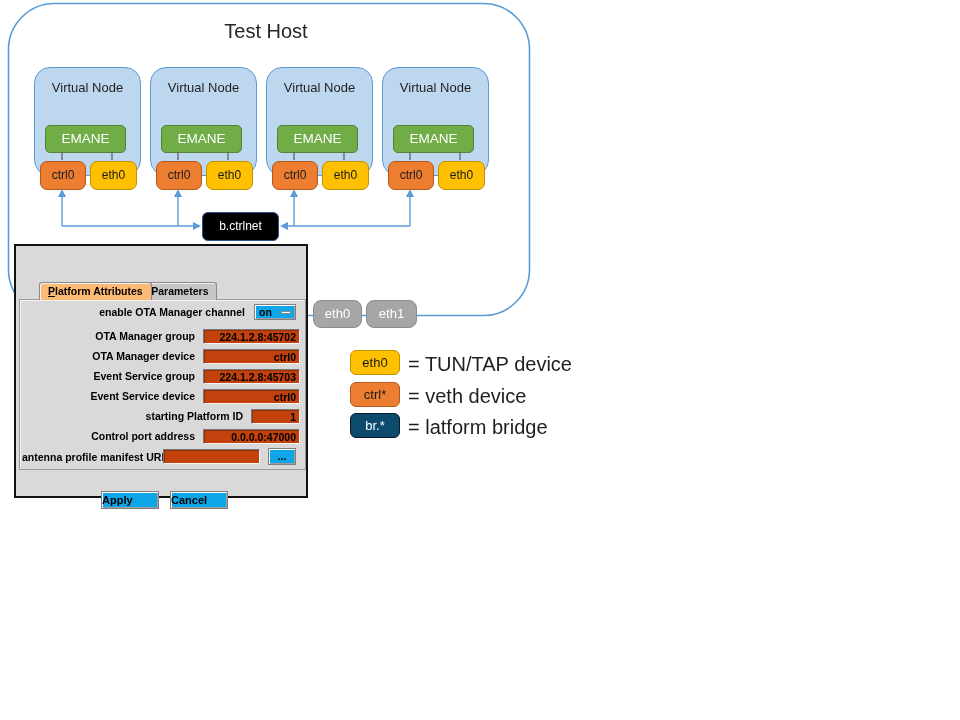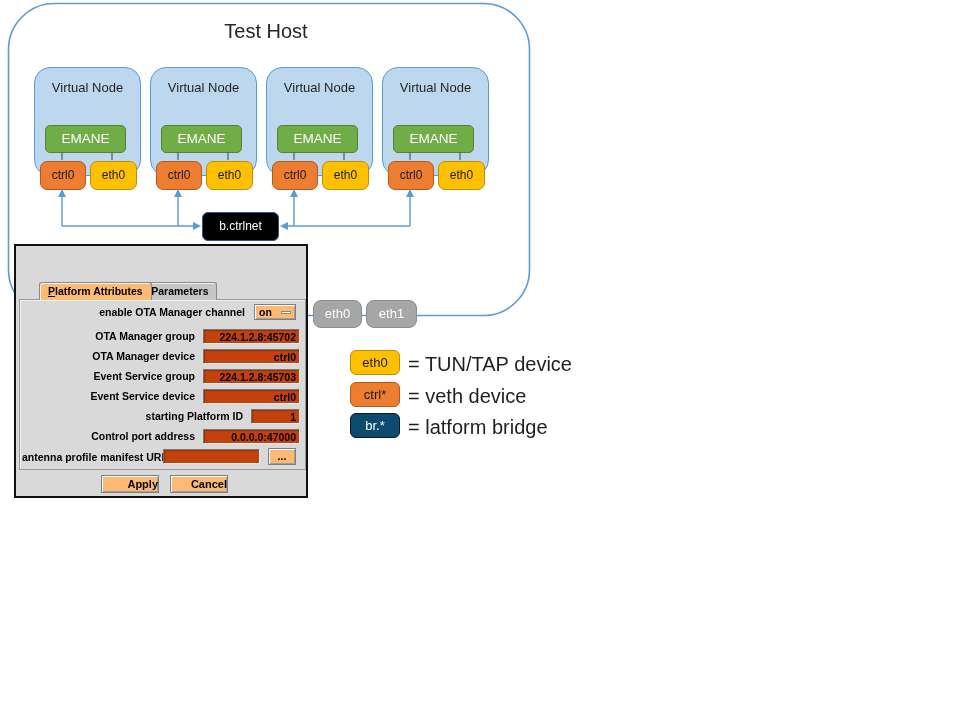--- a/index.html
+++ b/index.html
@@ -63,30 +63,30 @@
   #tab-1 { left:100px; background:#C6C6C6; z-index:1; }
   .ul { text-decoration:underline; }
   #dlg-frame { position:absolute; left:3px; top:53px; width:287px; height:171px;
     border:1px solid #9a9a9a; box-shadow:inset 1px 1px 0 #f2f2f2; background:#D9D9D9; z-index:0; }
   .dlabel { position:absolute; white-space:nowrap; font-size:10.5px; line-height:15px; }
   .dentry { position:absolute; height:15px; background:#c2410c; border:1px solid #777;
     border-bottom-color:#f5f5f5; border-right-color:#f5f5f5;
     box-shadow:inset 1px 1px 1px rgba(0,0,0,.25);
     font-family:"Liberation Sans", sans-serif; font-weight:bold; font-size:10.5px;
     text-align:right; padding:0 3px; color:#000; }
-  .tk-raised { background:#fdba74; border:1px solid #7f7f7f;
+  .tk-raised { background:#0ea5e9; border:1px solid #7f7f7f;
     box-shadow:inset 1px 1px 0 #fff, inset -1px -1px 0 #9f9f9f; }
   #dd-on { position:absolute; left:238px; top:58px; width:42px; height:16px;
     font-size:10.5px; line-height:14px; padding:0 4px; cursor:default; }
   .dd-dash { position:absolute; right:4px; top:6px; width:10px; height:3px;
     background:#c9c9c9; border:1px solid #8a8a8a;
     box-shadow:inset 1px 1px 0 #fff; }
   #btn-browse { position:absolute; left:252px; top:202px; width:28px; height:17px;
     text-align:center; font-size:10.5px; line-height:15px; cursor:default; }
-  .dlg-btn { position:absolute; top:229px; width:58px; height:18px; text-align:right;
+  .dlg-btn { position:absolute; top:245px; width:58px; height:18px; text-align:left;
     font-size:11px; line-height:16px; cursor:default; }
   #btn-apply { left:85px; } #btn-cancel { left:154px; }
 </style>
 </head>
 <body>
 
 <div id="stage">
 
   <svg id="conn-svg">
 

